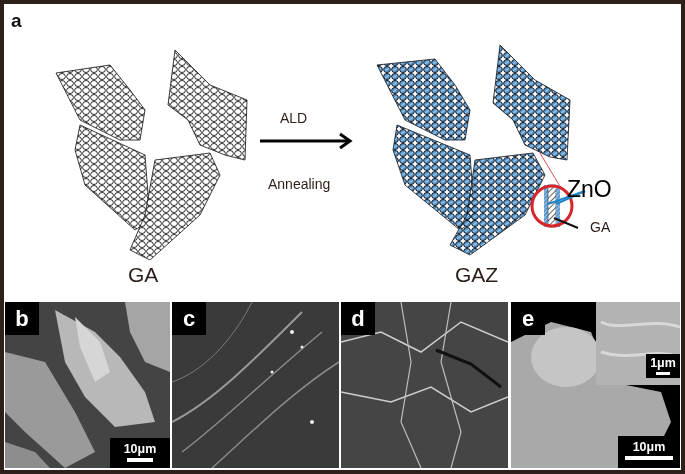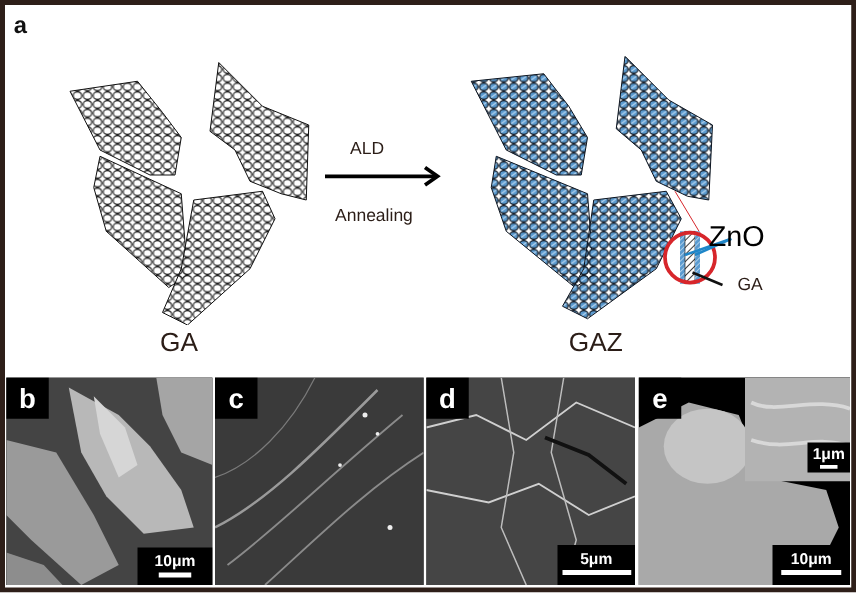--- a/index.html
+++ b/index.html
@@ -34,21 +34,21 @@
   <polygon points="30,80 95,110 100,175 85,185 35,140 25,105" fill="url(#hexW)" stroke="#111" stroke-width="0.8"></polygon>
   <polygon points="105,115 160,108 170,130 150,170 100,215 80,205 95,170" fill="url(#hexW)" stroke="#111" stroke-width="0.8"></polygon>
 </svg>
 <div class="txt caption" style="left:128px;top:263px">GA</div>
 
 <div class="txt proc" style="left:280px;top:110px">ALD</div>
 <svg class="schem" style="left:258px;top:130px" width="100" height="22">
   <line x1="2" y1="11" x2="90" y2="11" stroke="#000" stroke-width="3"></line>
   <polyline points="82,4 92,11 82,18" fill="none" stroke="#000" stroke-width="3"></polyline>
 </svg>
-<div class="txt proc" style="left:268px;top:164px">Annealing</div>
+<div class="txt proc" style="left:268px;top:176px">Annealing</div>
 
 <svg class="schem" style="left:375px;top:45px" width="210" height="215" viewBox="0 0 210 215">
   <defs>
     <pattern id="hexB" width="8" height="7" patternUnits="userSpaceOnUse">
       <ellipse cx="4" cy="3.5" rx="3.4" ry="3" fill="#5b9bd0" stroke="#0d1520" stroke-width="1"></ellipse>
       <line x1="2" y1="5" x2="6" y2="2" stroke="#cfe3f5" stroke-width="0.8"></line>
     </pattern>
   </defs>
   <polygon points="2,20 60,14 80,40 95,65 90,95 70,95 30,75" fill="url(#hexB)" stroke="#0d1520" stroke-width="0.8"></polygon>
   <polygon points="125,0 160,35 195,55 192,115 175,112 150,100 138,75 118,58" fill="url(#hexB)" stroke="#0d1520" stroke-width="0.8"></polygon>
@@ -113,24 +113,20 @@
 <div class="sem" style="left:341px;width:167px;background:#3a3a3a">
   <svg width="167" height="166">
     <rect width="167" height="166" fill="#454545"></rect>
     <path d="M0,40 L40,30 80,50 120,20 167,40" stroke="#cfcfcf" stroke-width="1.5" fill="none"></path>
     <path d="M0,90 L50,100 90,85 130,110 167,95" stroke="#cfcfcf" stroke-width="1.5" fill="none"></path>
     <path d="M60,0 L70,60 60,120 80,166" stroke="#bdbdbd" stroke-width="1.2" fill="none"></path>
     <path d="M110,0 L100,60 120,130 110,166" stroke="#bdbdbd" stroke-width="1.2" fill="none"></path>
     <path d="M95,48 L130,62 160,85" stroke="#111" stroke-width="3" fill="none"></path>
   </svg>
   <div class="panel-tag">d</div>
-  <div class="scalebox" style="right:0;bottom:0;width:62px;height:32px;padding-top:4px;box-sizing:border-box">
-    <span>5μm</span>
-    <div class="bar" style="width:55px"></div>
-  </div>
 </div>
 
 <div class="sem" style="left:511px;width:169px;background:#000">
   <svg width="169" height="166">
     <polygon points="0,40 40,20 80,30 100,80 150,90 160,120 150,140 110,166 0,166" fill="#a9a9a9"></polygon>
     <ellipse cx="55" cy="55" rx="35" ry="30" fill="#c5c5c5"></ellipse>
     <rect x="85" y="0" width="84" height="83" fill="#b3b3b3"></rect>
     <path d="M90,20 C110,30 140,15 169,25" stroke="#d8d8d8" stroke-width="3" fill="none"></path>
     <path d="M90,50 C120,60 140,45 169,55" stroke="#d8d8d8" stroke-width="3" fill="none"></path>
   </svg>

